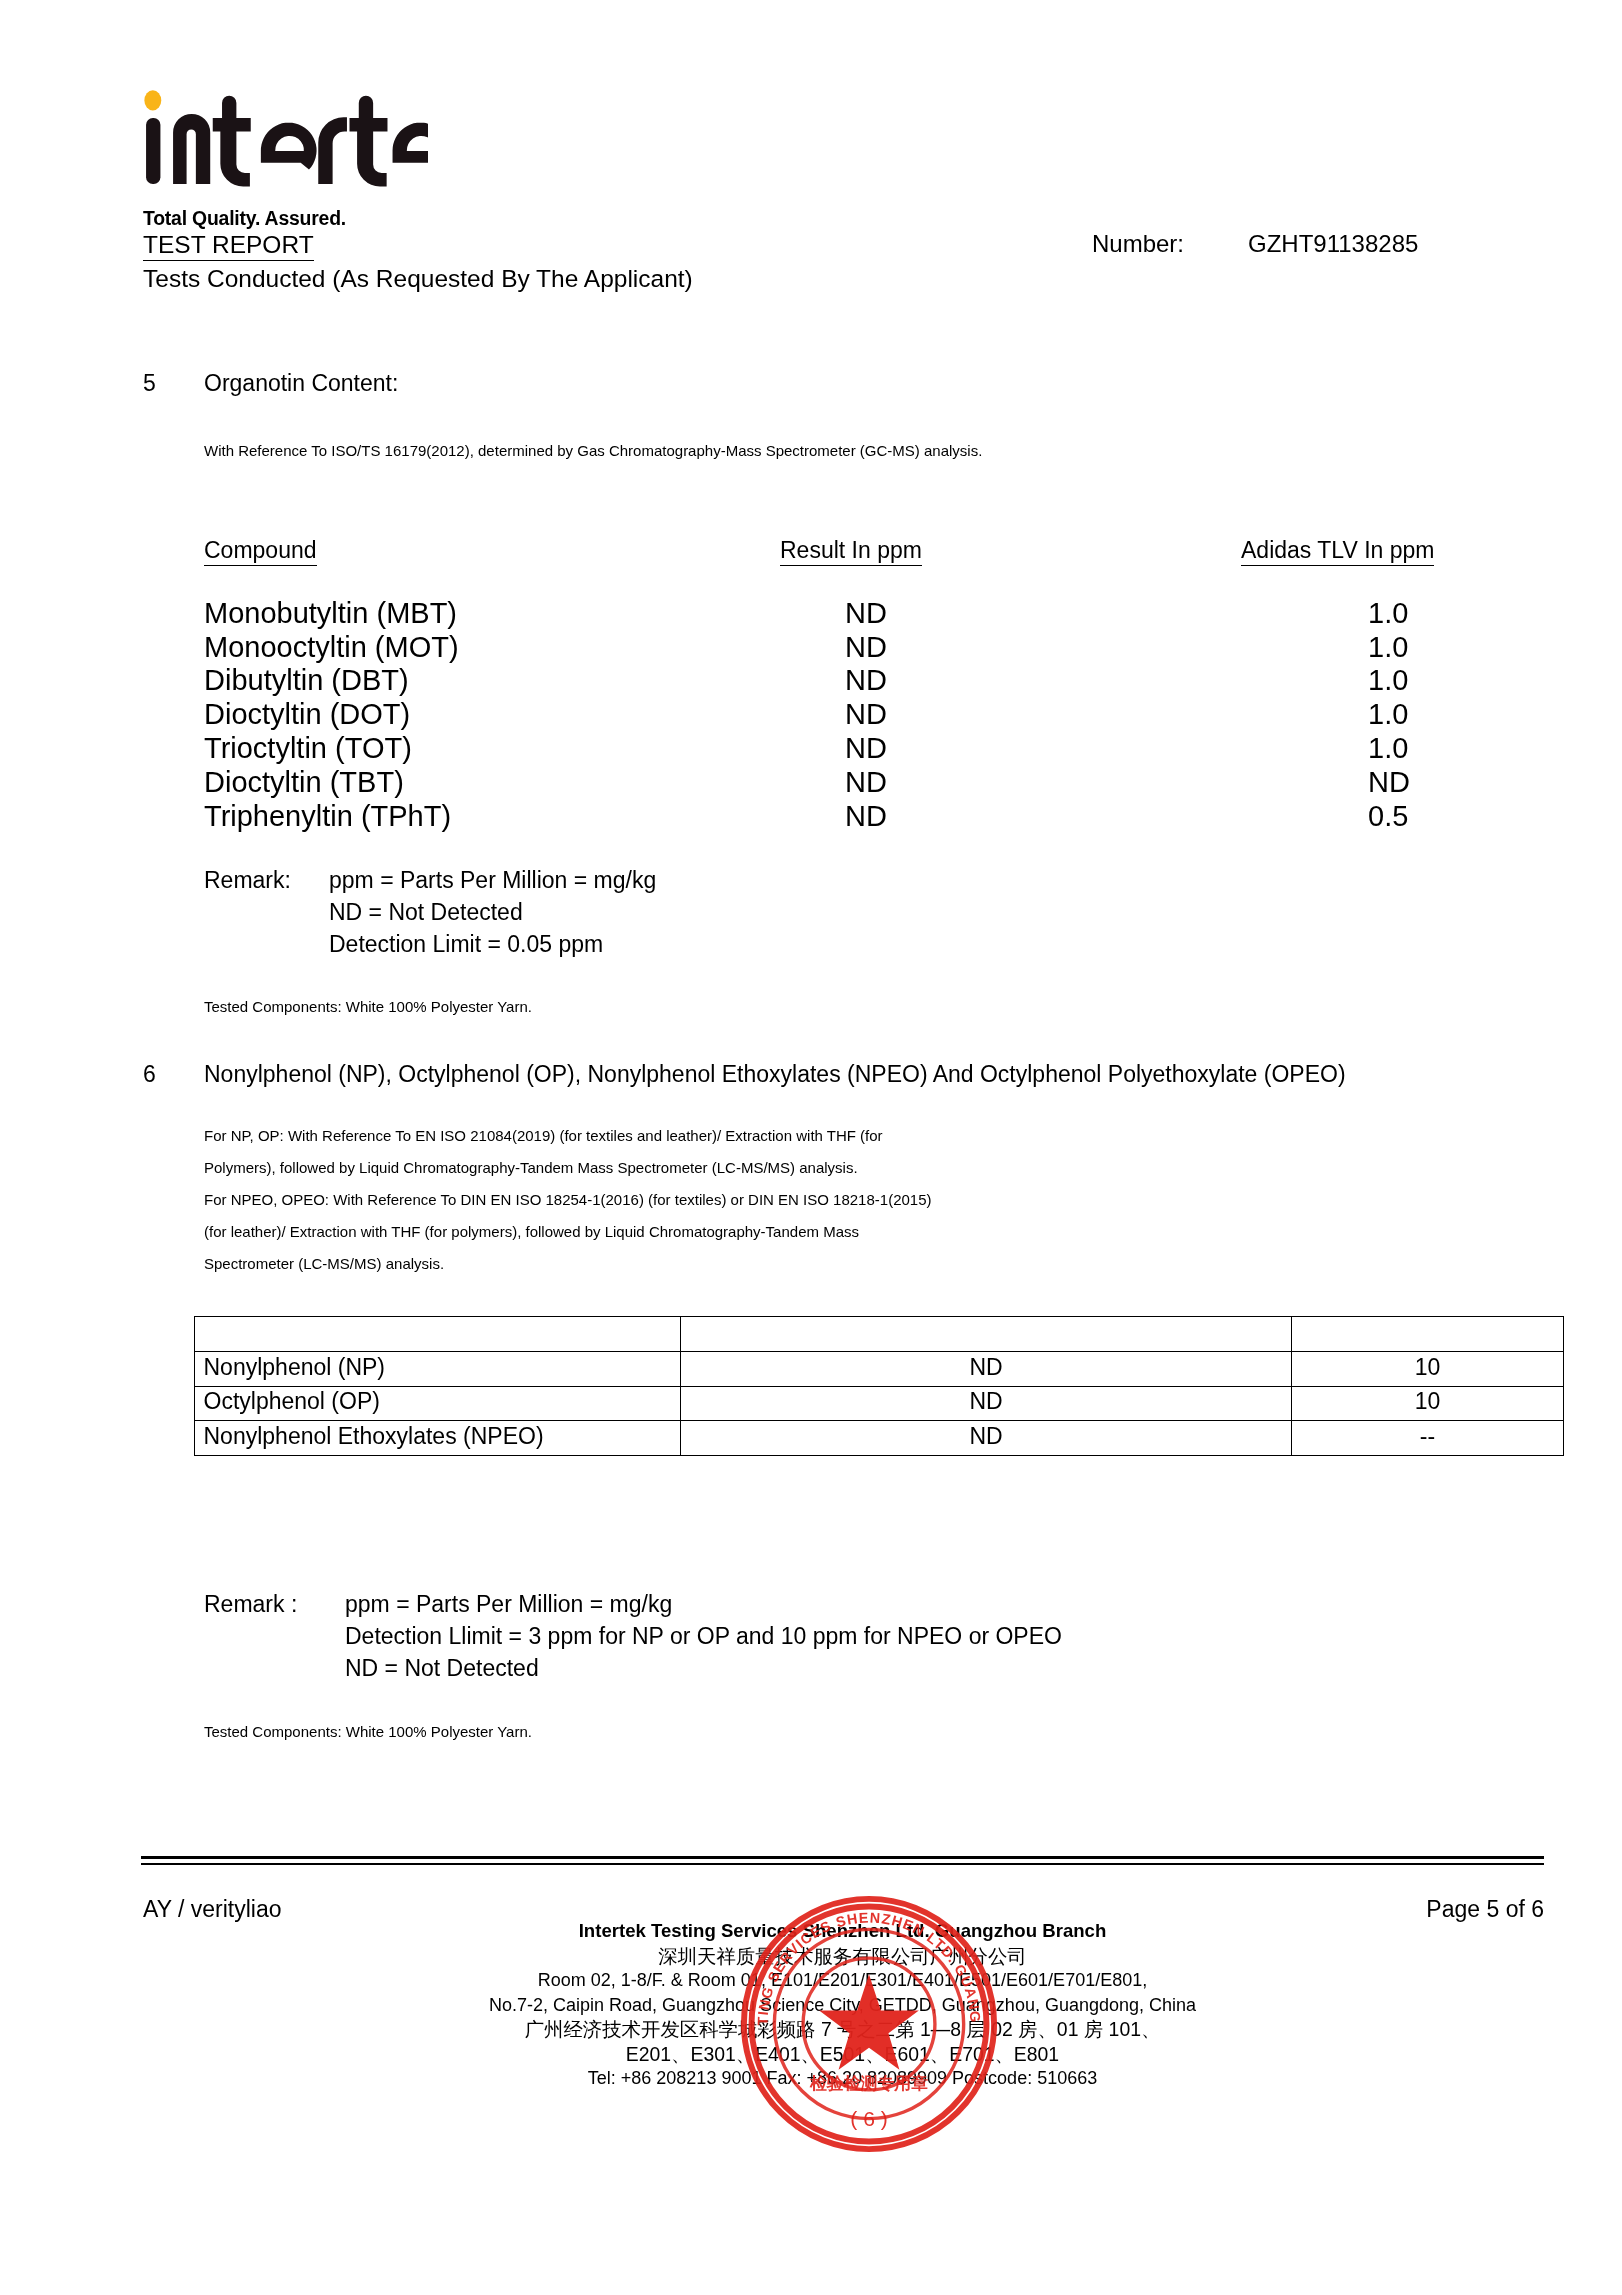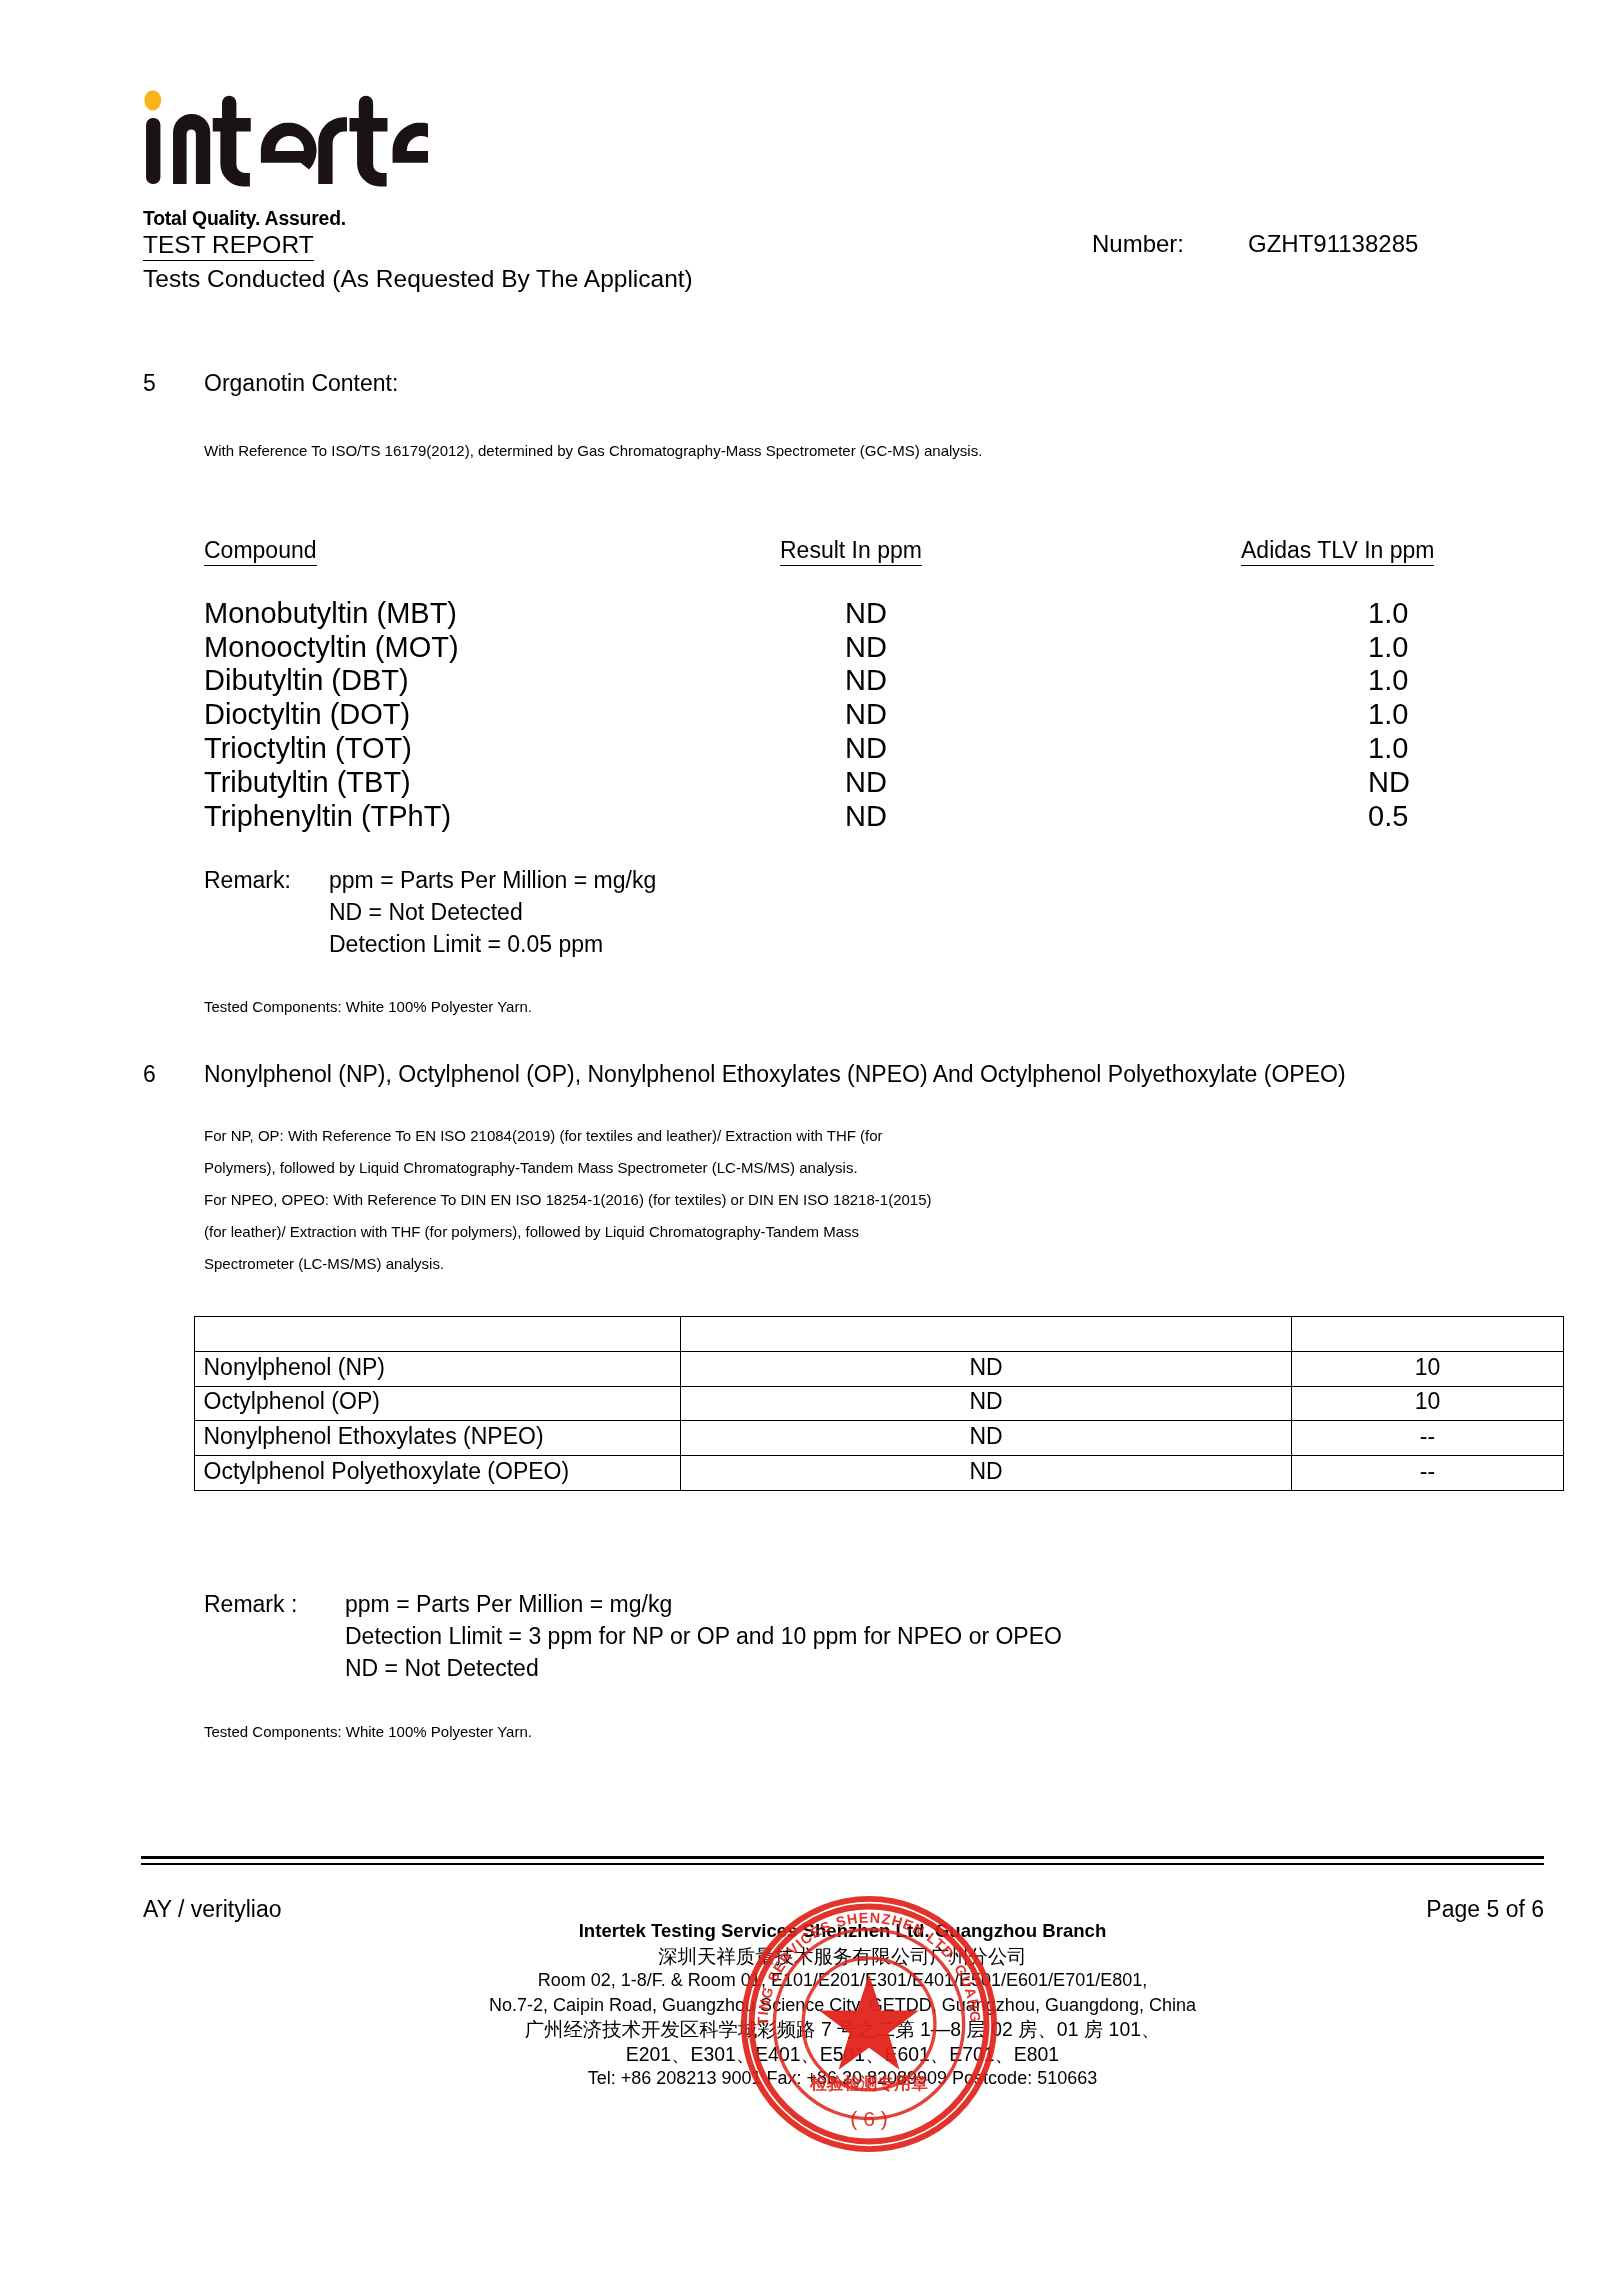--- a/index.html
+++ b/index.html
@@ -190,21 +190,21 @@
       <div class="cell col-c" style="top:664px;">1.0</div>
 
       <div class="cell col-a" style="top:698px;">Dioctyltin (DOT)</div>
       <div class="cell col-b" style="top:698px;">ND</div>
       <div class="cell col-c" style="top:698px;">1.0</div>
 
       <div class="cell col-a" style="top:732px;">Trioctyltin (TOT)</div>
       <div class="cell col-b" style="top:732px;">ND</div>
       <div class="cell col-c" style="top:732px;">1.0</div>
 
-      <div class="cell col-a" style="top:766px;">Tributyltin (TBT)</div>
+      <div class="cell col-a" style="top:766px;">Dioctyltin (TBT)</div>
       <div class="cell col-b" style="top:766px;">ND</div>
       <div class="cell col-c" style="top:766px;">ND</div>
 
       <div class="cell col-a" style="top:800px;">Triphenyltin (TPhT)</div>
       <div class="cell col-b" style="top:800px;">ND</div>
       <div class="cell col-c" style="top:800px;">0.5</div>
     </div>
 
     <div class="remark-label" style="left:173px; top:867px;">Remark:</div>
     <div class="remark-line" style="left:298px; top:867px;">ppm = Parts Per Million = mg/kg</div>
@@ -239,25 +239,20 @@
       <tr>
         <td class="c1">Octylphenol (OP)</td>
         <td class="c2">ND</td>
         <td class="c3">10</td>
       </tr>
       <tr>
         <td class="c1">Nonylphenol Ethoxylates (NPEO)</td>
         <td class="c2">ND</td>
         <td class="c3">--</td>
       </tr>
-      <tr>
-        <td class="c1">Octylphenol Polyethoxylate (OPEO)</td>
-        <td class="c2">ND</td>
-        <td class="c3">--</td>
-      </tr>
     </tbody>
       </table>
 
     <div class="remark-label" style="left:173px; top:1591px;">Remark :</div>
     <div class="remark-line" style="left:314px; top:1591px;">ppm = Parts Per Million = mg/kg</div>
     <div class="remark-line" style="left:314px; top:1623px;">Detection Llimit = 3 ppm for NP or OP and 10 ppm for NPEO or OPEO</div>
     <div class="remark-line" style="left:314px; top:1655px;">ND = Not Detected</div>
 
     <div class="para" style="left:173px; top:1716px;">Tested Components: White 100% Polyester Yarn.</div>
   </div>

